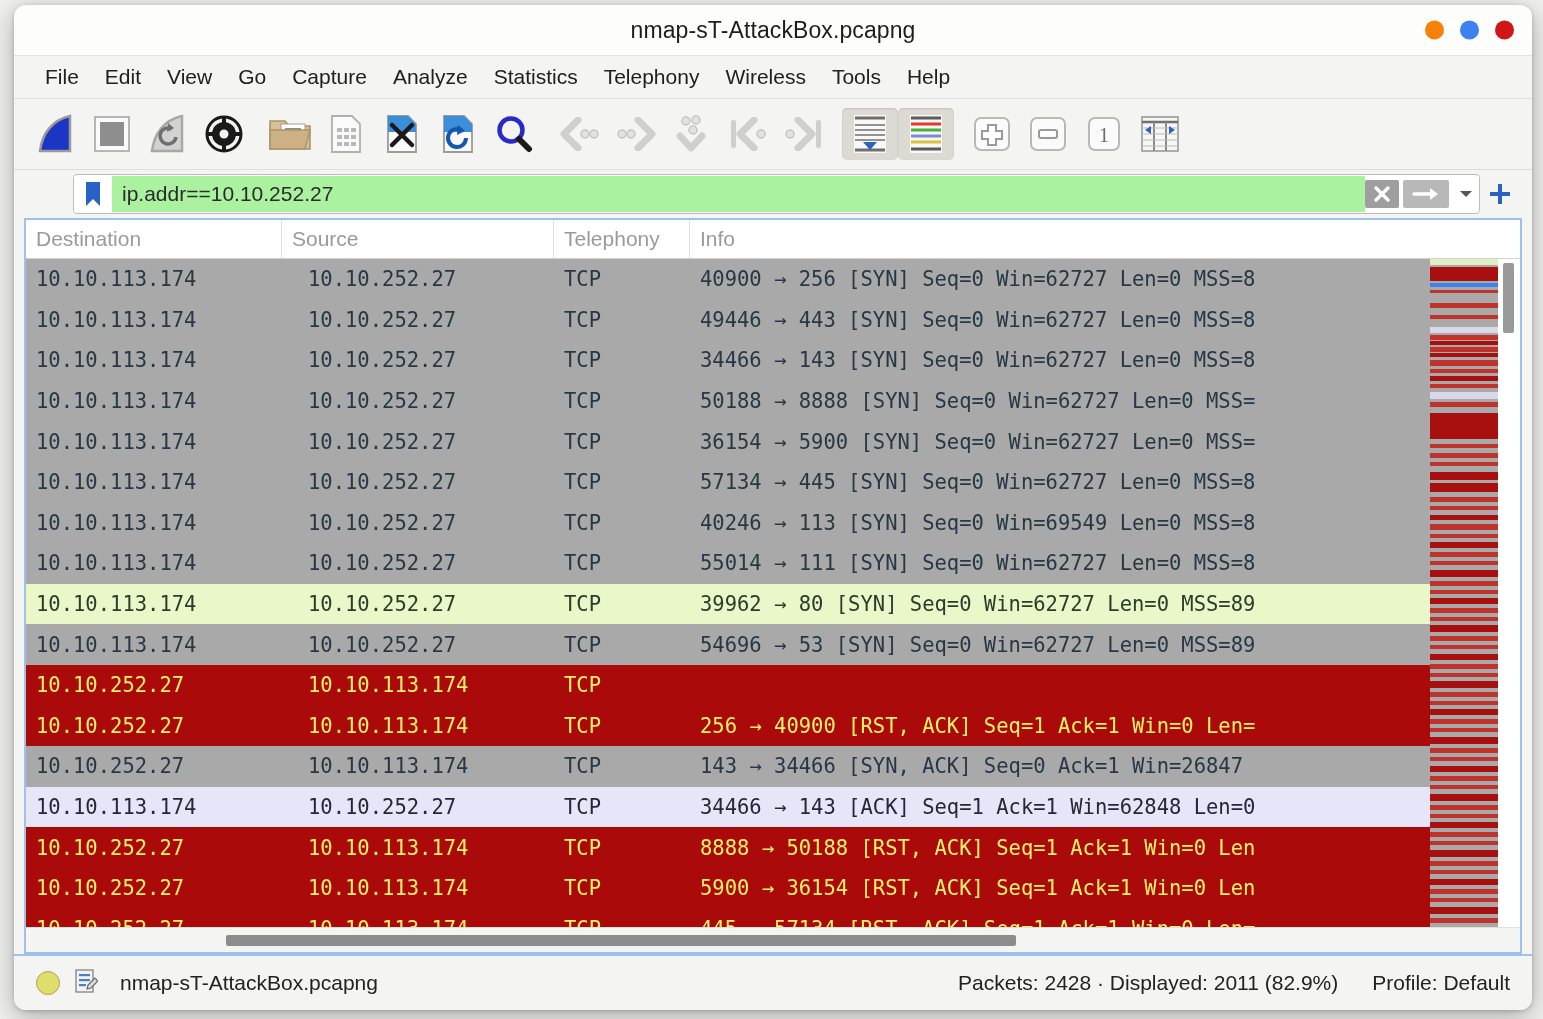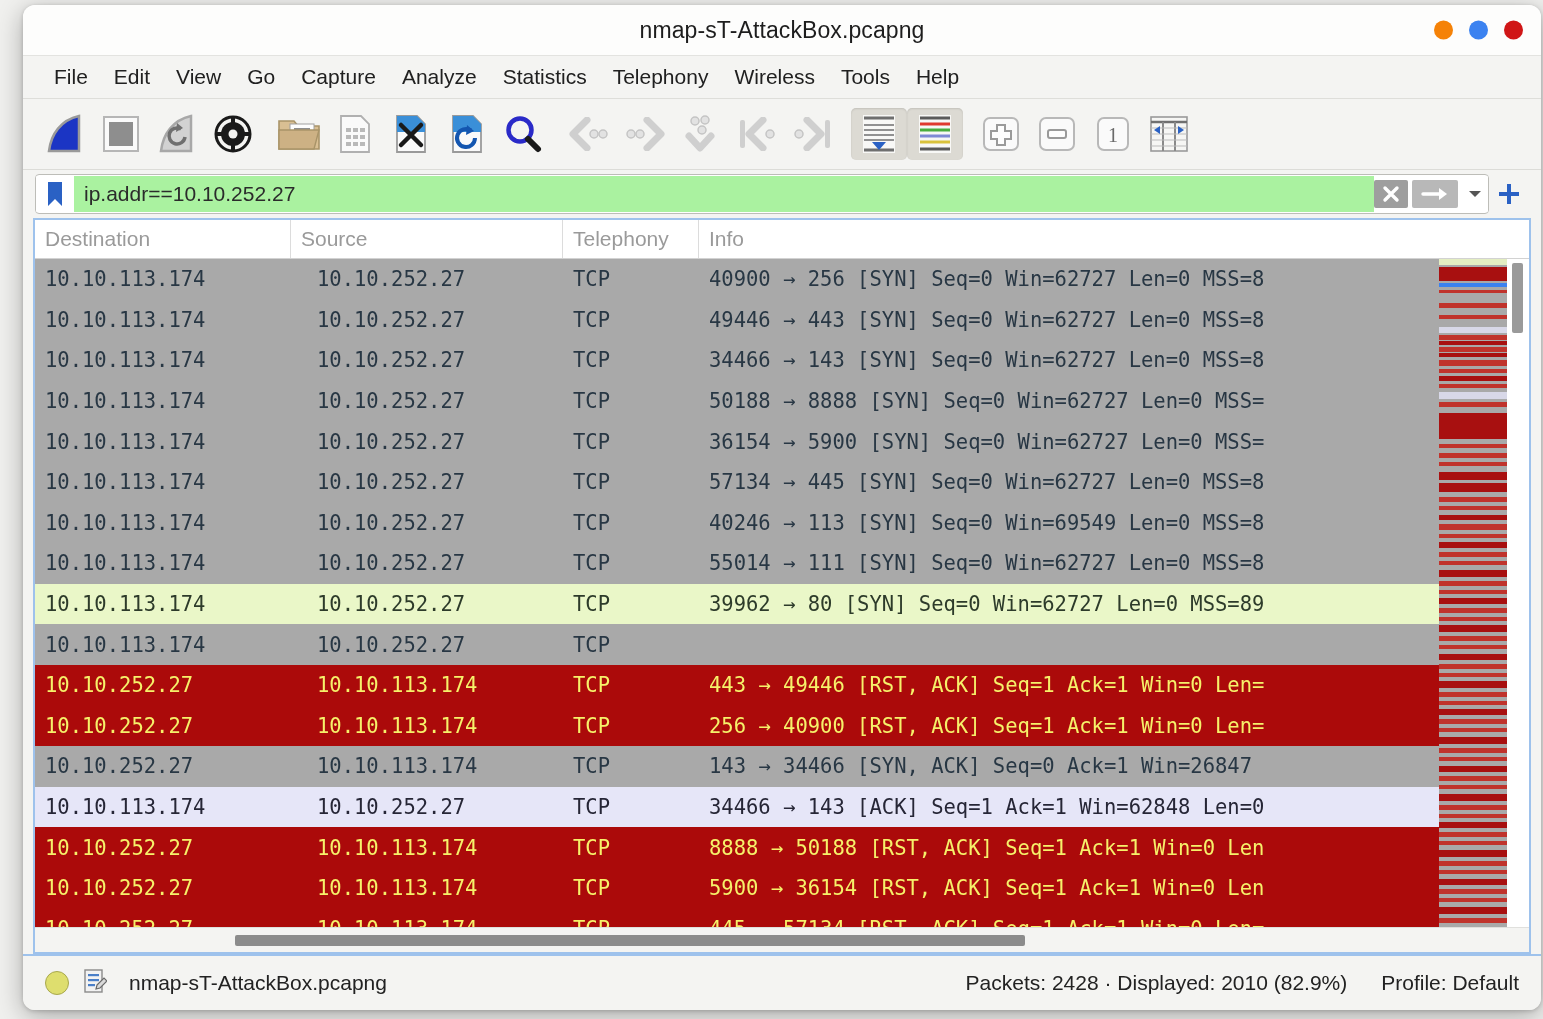--- a/index.html
+++ b/index.html
@@ -7,21 +7,21 @@
     width:1543px;height:1019px;overflow:hidden;
     background:#efefef;
     font-family:"Liberation Sans", sans-serif;
   }
   .desktop{
     position:absolute;inset:0;
     background:#f0f0ee;
     display:flex;align-items:center;justify-content:center;
   }
   .window{
-    position:absolute;left:23px;top:5px;width:1518px;height:1005px;
+    position:absolute;left:14px;top:5px;width:1518px;height:1005px;
     background:#f4f4f2;
     border-radius:12px;
     box-shadow:0 6px 26px rgba(0,0,0,.30), 0 1px 4px rgba(0,0,0,.18);
     overflow:hidden;
     display:flex;flex-direction:column;
   }
 
   
   .titlebar{
     height:50px;flex:0 0 50px;
@@ -68,21 +68,21 @@
     flex:0 0 auto;
   }
   .tb.pressed{background:#dcdad3;box-shadow:inset 0 1px 2px rgba(0,0,0,.12);}
   .tbsep{width:10px;flex:0 0 10px;}
 
   
   .filterbar{
     height:48px;flex:0 0 48px;
     background:#f4f4f2;
     display:flex;align-items:center;
-    padding:0 12px;gap:0;
+    padding:0 12px;gap:0;margin-left:47px;
   }
   .filterwrap{
     flex:1 1 auto;height:38px;
     background:#ffffff;
     border:1px solid #bdbdb8;
     border-radius:4px;
     display:flex;align-items:center;
     overflow:hidden;
   }
   .bookmark{
@@ -524,26 +524,26 @@
             <div class="prow r-green">
               <div class="cell c0">10.10.113.174</div>
               <div class="cell c1">10.10.252.27</div>
               <div class="cell c2">TCP</div>
               <div class="cell c3">39962 → 80 [SYN] Seq=0 Win=62727 Len=0 MSS=89</div>
             </div>
             <div class="prow r-gray">
               <div class="cell c0">10.10.113.174</div>
               <div class="cell c1">10.10.252.27</div>
               <div class="cell c2">TCP</div>
+              <div class="cell c3">54696 → 53 [SYN] Seq=0 Win=62727 Len=0 MSS=89</div>
             </div>
             <div class="prow r-red">
               <div class="cell c0">10.10.252.27</div>
               <div class="cell c1">10.10.113.174</div>
               <div class="cell c2">TCP</div>
-              <div class="cell c3">443 → 49446 [RST, ACK] Seq=1 Ack=1 Win=0 Len=</div>
             </div>
             <div class="prow r-red">
               <div class="cell c0">10.10.252.27</div>
               <div class="cell c1">10.10.113.174</div>
               <div class="cell c2">TCP</div>
               <div class="cell c3">256 → 40900 [RST, ACK] Seq=1 Ack=1 Win=0 Len=</div>
             </div>
             <div class="prow r-gray">
               <div class="cell c0">10.10.252.27</div>
               <div class="cell c1">10.10.113.174</div>
@@ -664,19 +664,19 @@
           <g fill="#4a7fc8">
               <rect x="5" y="6" width="11" height="2.2"></rect>
               <rect x="5" y="11" width="11" height="2.2"></rect>
               <rect x="5" y="16" width="7" height="2.2"></rect>
             </g>
           <path d="M14 17 l7 -7 l3 3 l-7 7 l-4 1 z" fill="#d9d9d9" stroke="#6a6a6a" stroke-width="1.2"></path>
         </svg>
       </span>
       <span class="statusfile">nmap-sT-AttackBox.pcapng</span>
       <div class="statusright">
-        <span>Packets: 2428 · Displayed: 2010 (82.9%)</span>
+        <span>Packets: 2428 · Displayed: 2011 (82.9%)</span>
         <span>Profile: Default</span>
       </div>
     </div>
 
   </div>
 </div>
 
 </body></html>

